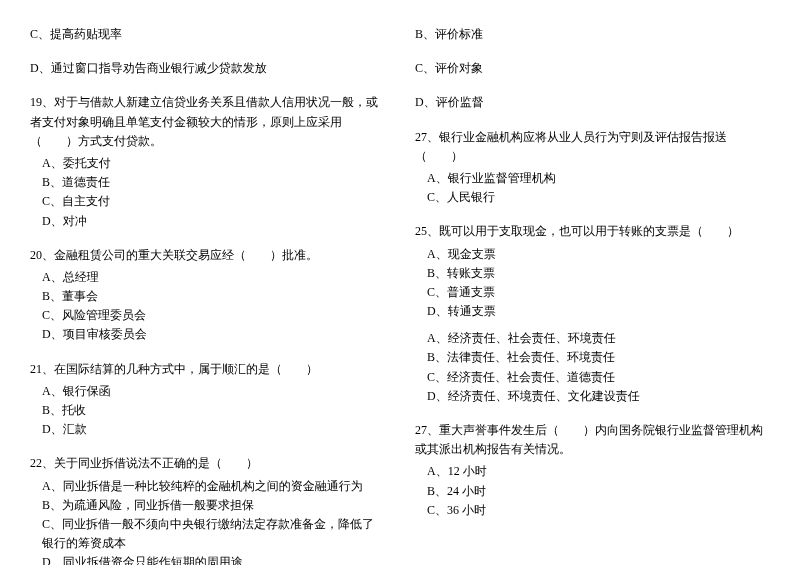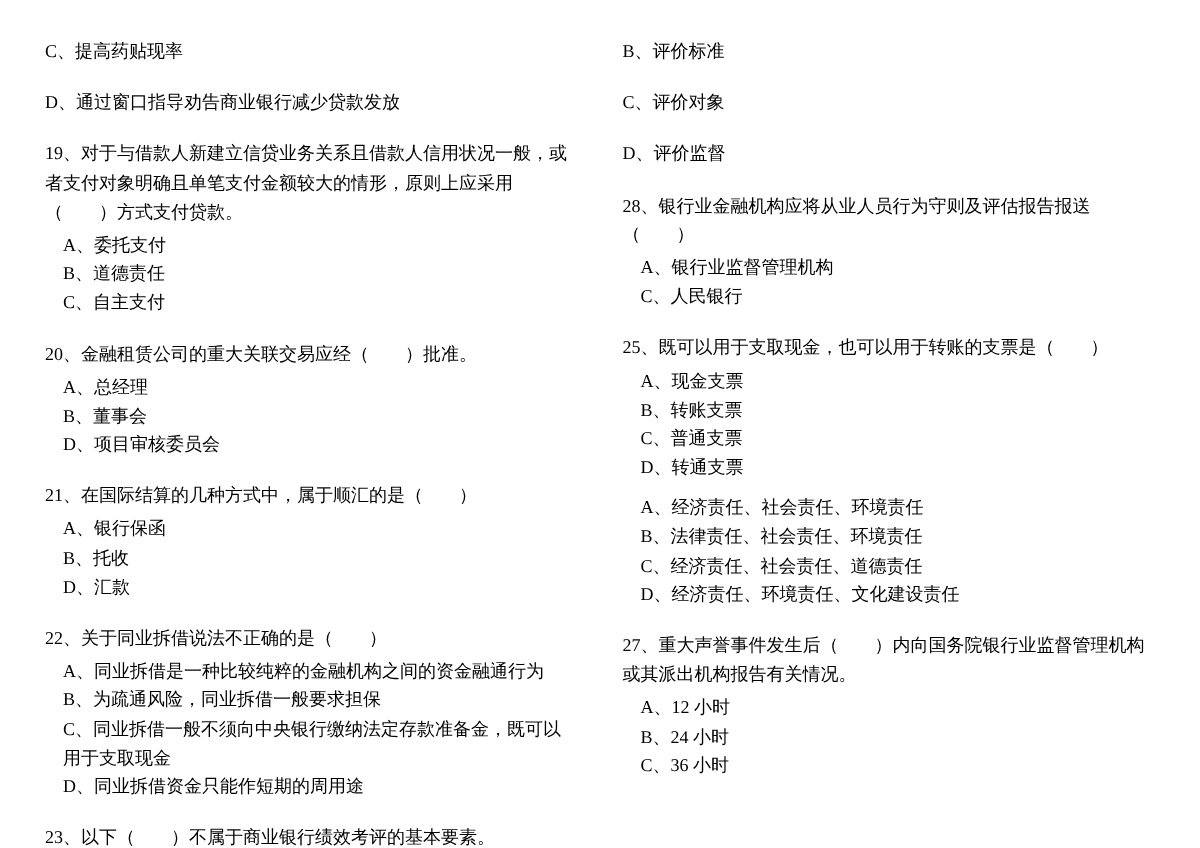--- a/index.html
+++ b/index.html
@@ -58,57 +58,59 @@
           <div class="question-text">C、提高药贴现率</div>
         </div>
         <div class="question-block">
           <div class="question-text">D、通过窗口指导劝告商业银行减少贷款发放</div>
         </div>
         <div class="question-block">
           <div class="question-text">19、对于与借款人新建立信贷业务关系且借款人信用状况一般，或者支付对象明确且单笔支付金额较大的情形，原则上应采用（　　）方式支付贷款。</div>
           <div class="option">A、委托支付</div>
           <div class="option">B、道德责任</div>
           <div class="option">C、自主支付</div>
+          <div class="option">D、对冲</div>
         </div>
         <div class="question-block">
           <div class="question-text">20、金融租赁公司的重大关联交易应经（　　）批准。</div>
           <div class="option">A、总经理</div>
           <div class="option">B、董事会</div>
+          <div class="option">C、风险管理委员会</div>
           <div class="option">D、项目审核委员会</div>
         </div>
         <div class="question-block">
           <div class="question-text">21、在国际结算的几种方式中，属于顺汇的是（　　）</div>
           <div class="option">A、银行保函</div>
           <div class="option">B、托收</div>
           <div class="option">D、汇款</div>
         </div>
         <div class="question-block">
           <div class="question-text">22、关于同业拆借说法不正确的是（　　）</div>
           <div class="option">A、同业拆借是一种比较纯粹的金融机构之间的资金融通行为</div>
           <div class="option">B、为疏通风险，同业拆借一般要求担保</div>
-          <div class="option">C、同业拆借一般不须向中央银行缴纳法定存款准备金，既可以用于支取现金</div>
+          <div class="option">C、同业拆借一般不须向中央银行缴纳法定存款准备金，降低了银行的筹资成本</div>
           <div class="option">D、同业拆借资金只能作短期的周用途</div>
         </div>
         <div class="question-block">
           <div class="question-text">23、以下（　　）不属于商业银行绩效考评的基本要素。</div>
         </div>
       </div>
     <div class="col-right">
 
     <div class="question-block">
           <div class="question-text">B、评价标准</div>
         </div>
         <div class="question-block">
           <div class="question-text">C、评价对象</div>
         </div>
         <div class="question-block">
           <div class="question-text">D、评价监督</div>
         </div>
         <div class="question-block">
-          <div class="question-text">28、银行业金融机构应将从业人员行为守则及评估报告报送（　　）</div>
+          <div class="question-text">27、银行业金融机构应将从业人员行为守则及评估报告报送（　　）</div>
           <div class="option">A、银行业监督管理机构</div>
           <div class="option">C、人民银行</div>
         </div>
         <div class="question-block">
           <div class="question-text">25、既可以用于支取现金，也可以用于转账的支票是（　　）</div>
           <div class="option">A、现金支票</div>
           <div class="option">B、转账支票</div>
           <div class="option">C、普通支票</div>
           <div class="option">D、转通支票</div>
         </div>

